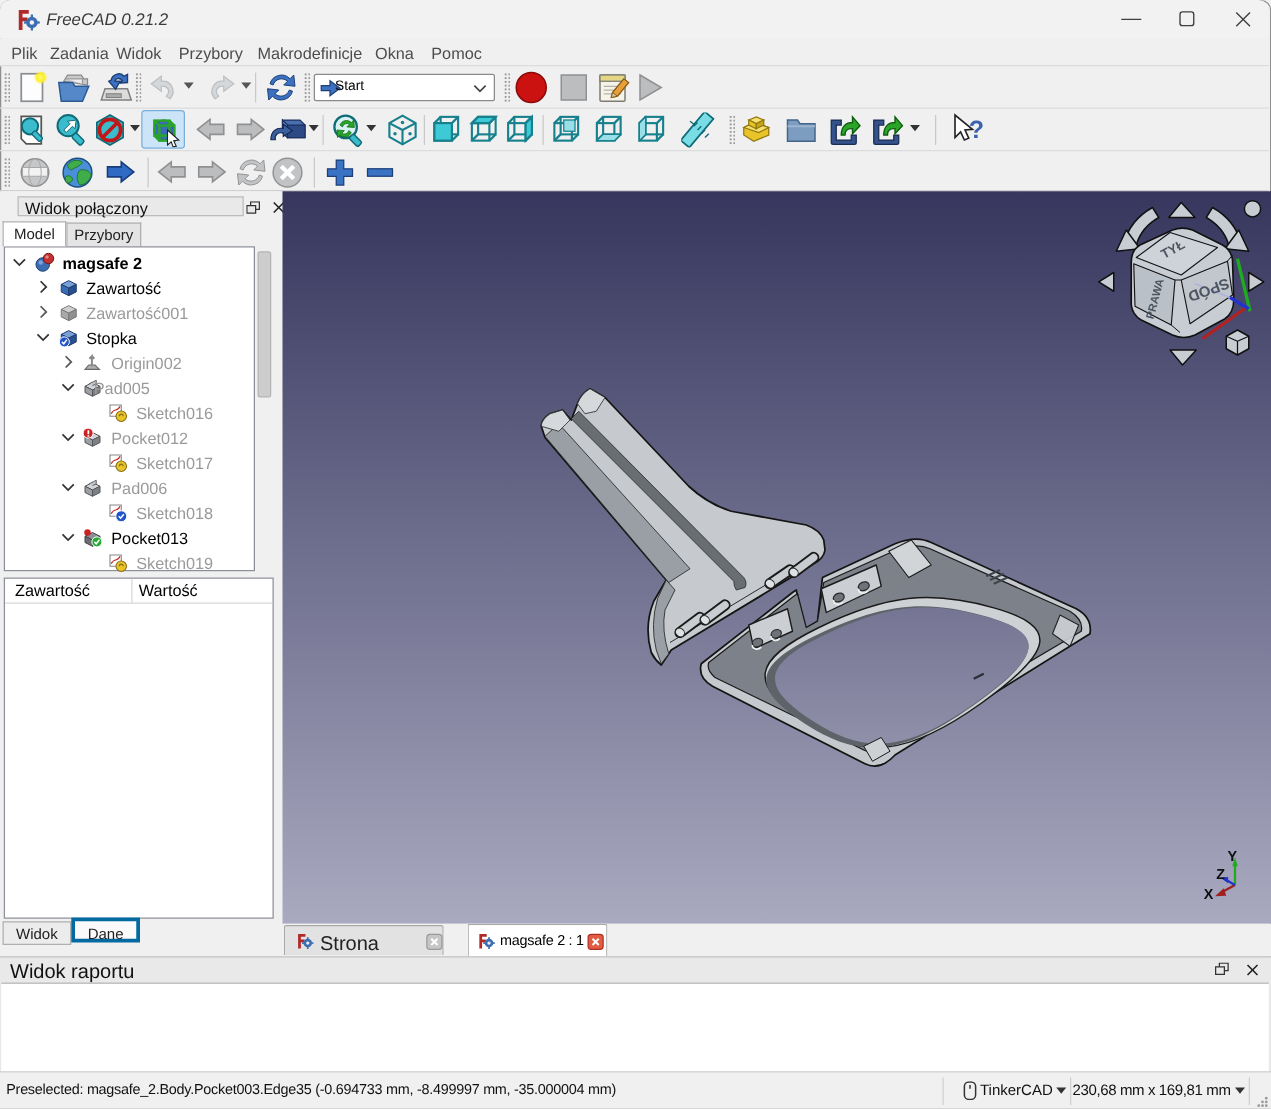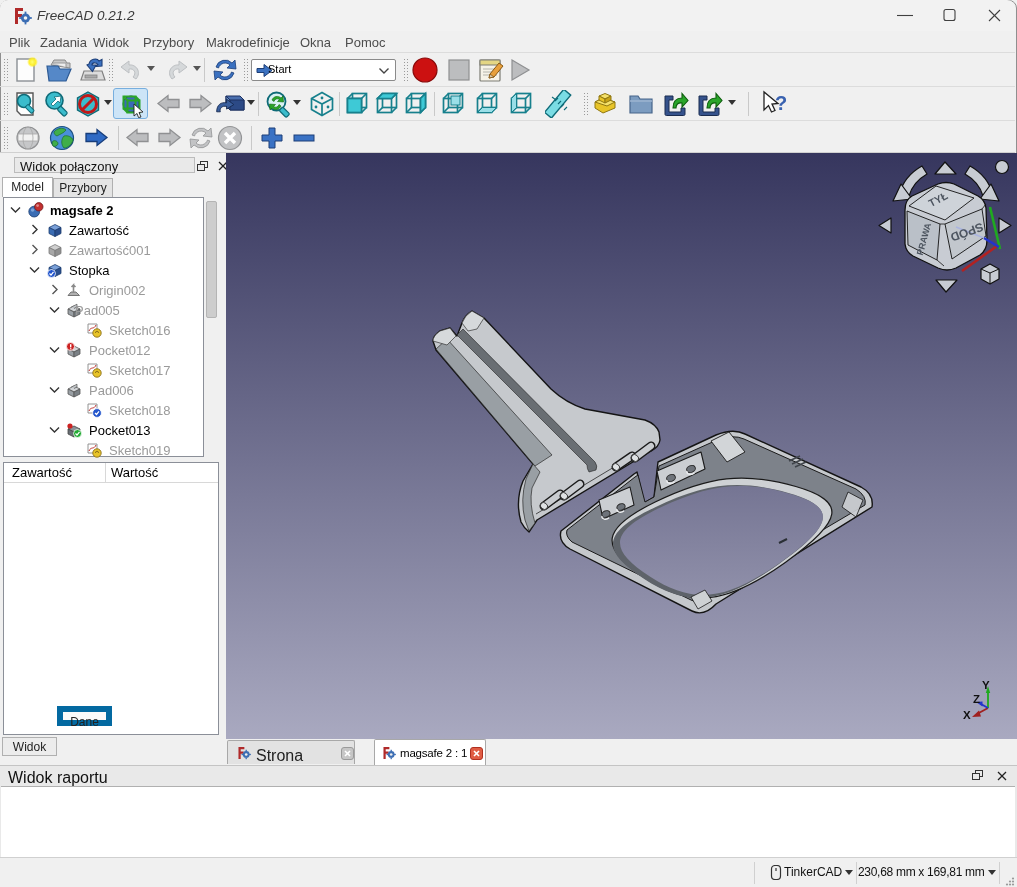--- a/index.html
+++ b/index.html
@@ -468,21 +468,21 @@
     <div class="abs" style="left:202px;top:3px;width:11px;height:117px;background:#cdcdcd;border:1px solid #b4b4b4;border-radius:2px"></div>
   </div>
   <div id="propbox">
     <div class="abs" style="left:0;top:0;width:214px;height:20px;border-bottom:1px solid #d8d8d8">
       <span class="abs" style="left:8px;top:2px;font-size:13px;color:#000">Zawartość</span>
       <span class="abs" style="left:107px;top:2px;font-size:13px;color:#000">Wartość</span>
       <div class="abs" style="left:101px;top:0;width:1px;height:20px;background:#d8d8d8"></div>
     </div>
   </div>
   <div class="tab" style="left:2px;top:584px;width:55px;height:19px;background:#ececec;border:1px solid #b0b0b0;padding-top:2px">Widok</div>
-  <div class="tab" style="left:57px;top:553px;width:55px;height:20px;background:#fafafa;border:6px solid #0369a1;padding-top:3px">Dane</div>
+  <div class="tab" style="left:57px;top:581px;width:55px;height:20px;background:#fafafa;border:3px solid #0369a1;padding-top:3px">Dane</div>
 </div>
 <div id="viewport">
 <svg width="791" height="586" viewBox="226 153 791 586">
   <defs>
     <linearGradient id="holebg" x1="0" y1="460" x2="0" y2="595" gradientUnits="userSpaceOnUse">
       <stop offset="0" stop-color="#717190"></stop>
           <stop offset="1" stop-color="#8f8fa9"></stop>
     </linearGradient>
   </defs>
 
@@ -632,20 +632,21 @@
     <rect x="3.5" y="0.5" width="7" height="6"></rect>
       <rect x="0.5" y="3.5" width="7" height="6" fill="#e9e9e9"></rect>
   </svg>
   <svg class="abs" style="left:997px;top:5px" width="10" height="10" viewBox="0 0 10 10" stroke="#222" stroke-width="1.3">
     <line x1="1" y1="1" x2="9" y2="9"></line>
       <line x1="9" y1="1" x2="1" y2="9"></line>
   </svg>
   <div id="reportwhite"></div>
 </div>
 <div id="status">
+  <span class="abs" style="left:5px;top:8px;font-size:11.5px;letter-spacing:-0.2px">Preselected: magsafe_2.Body.Pocket003.Edge35 (-0.694733&nbsp;mm, -8.499997&nbsp;mm, -35.000004&nbsp;mm)</span>
   <div class="abs" style="left:754px;top:4px;width:1px;height:22px;background:#d0d0d0"></div>
   <svg class="abs" style="left:770px;top:7px" width="12" height="15" viewBox="0 0 12 15" fill="none" stroke="#333" stroke-width="1.2">
     <rect x="1.5" y="0.5" width="9" height="14" rx="3.5"></rect>
       <line x1="6" y1="3" x2="6" y2="6"></line>
   </svg>
   <span class="abs" style="left:784px;top:7px">TinkerCAD</span>
   <div class="caret abs" style="left:845px;top:12px"></div>
   <div class="abs" style="left:856px;top:4px;width:1px;height:22px;background:#d0d0d0"></div>
   <span class="abs" style="left:858px;top:7px;letter-spacing:-0.3px">230,68 mm x 169,81 mm</span>
   <div class="caret abs" style="left:988px;top:12px"></div>

